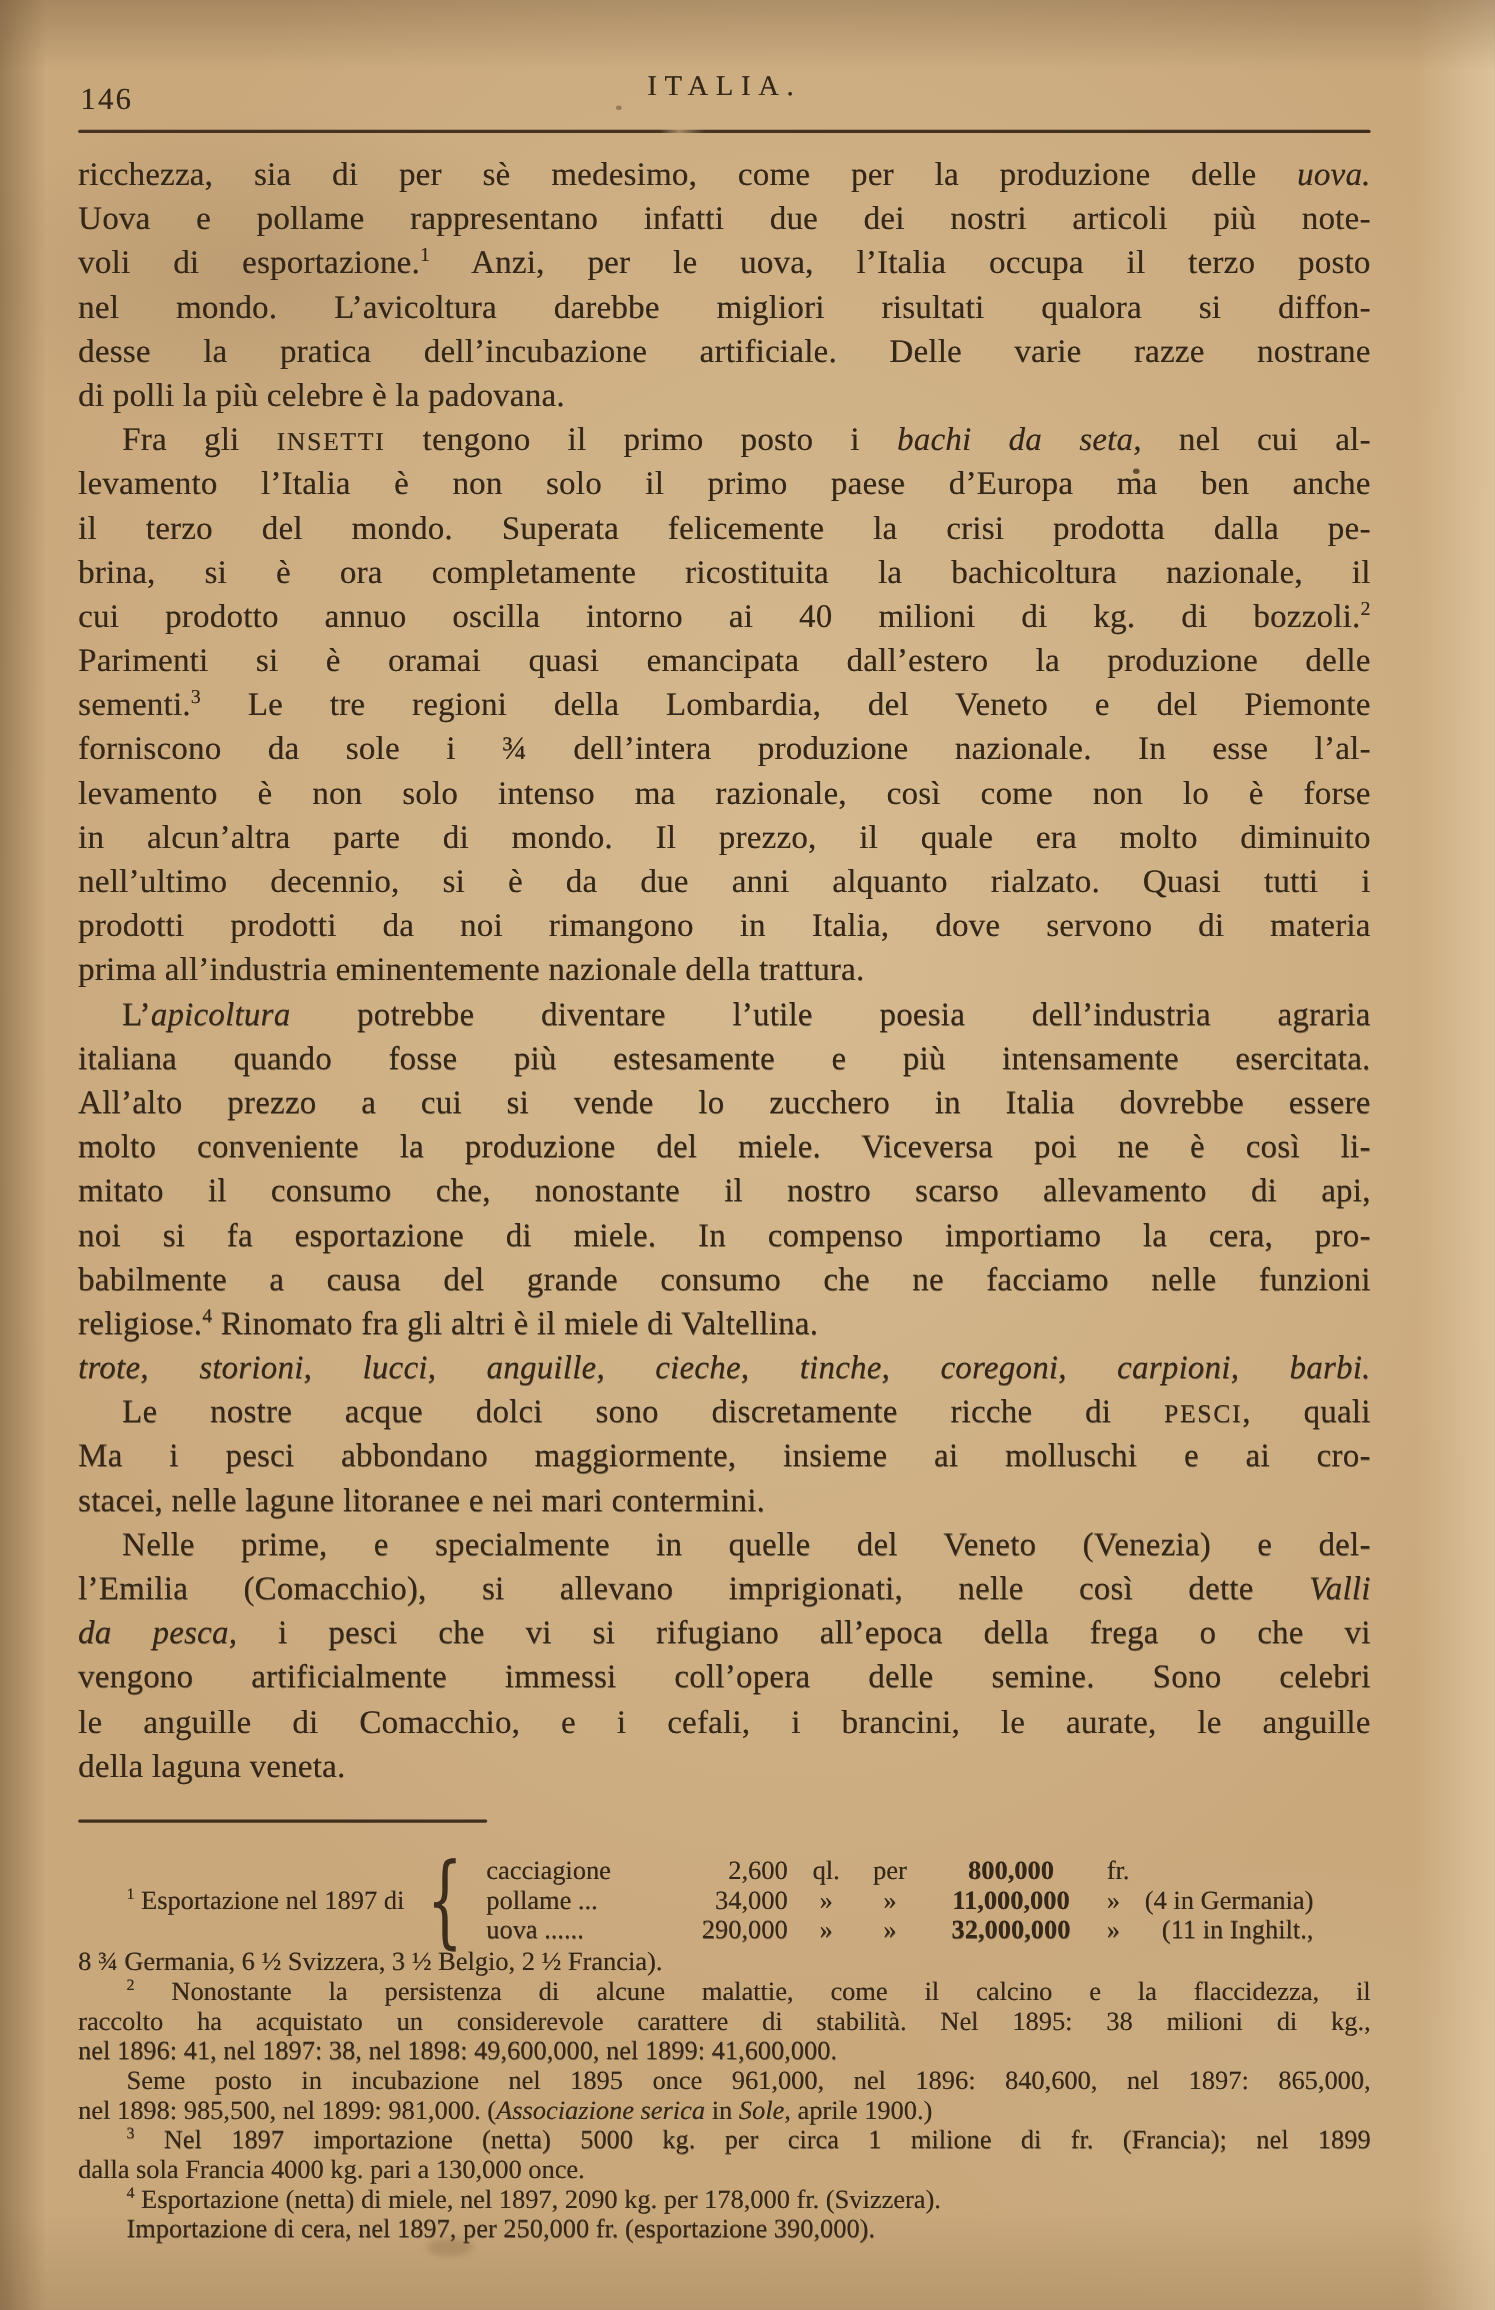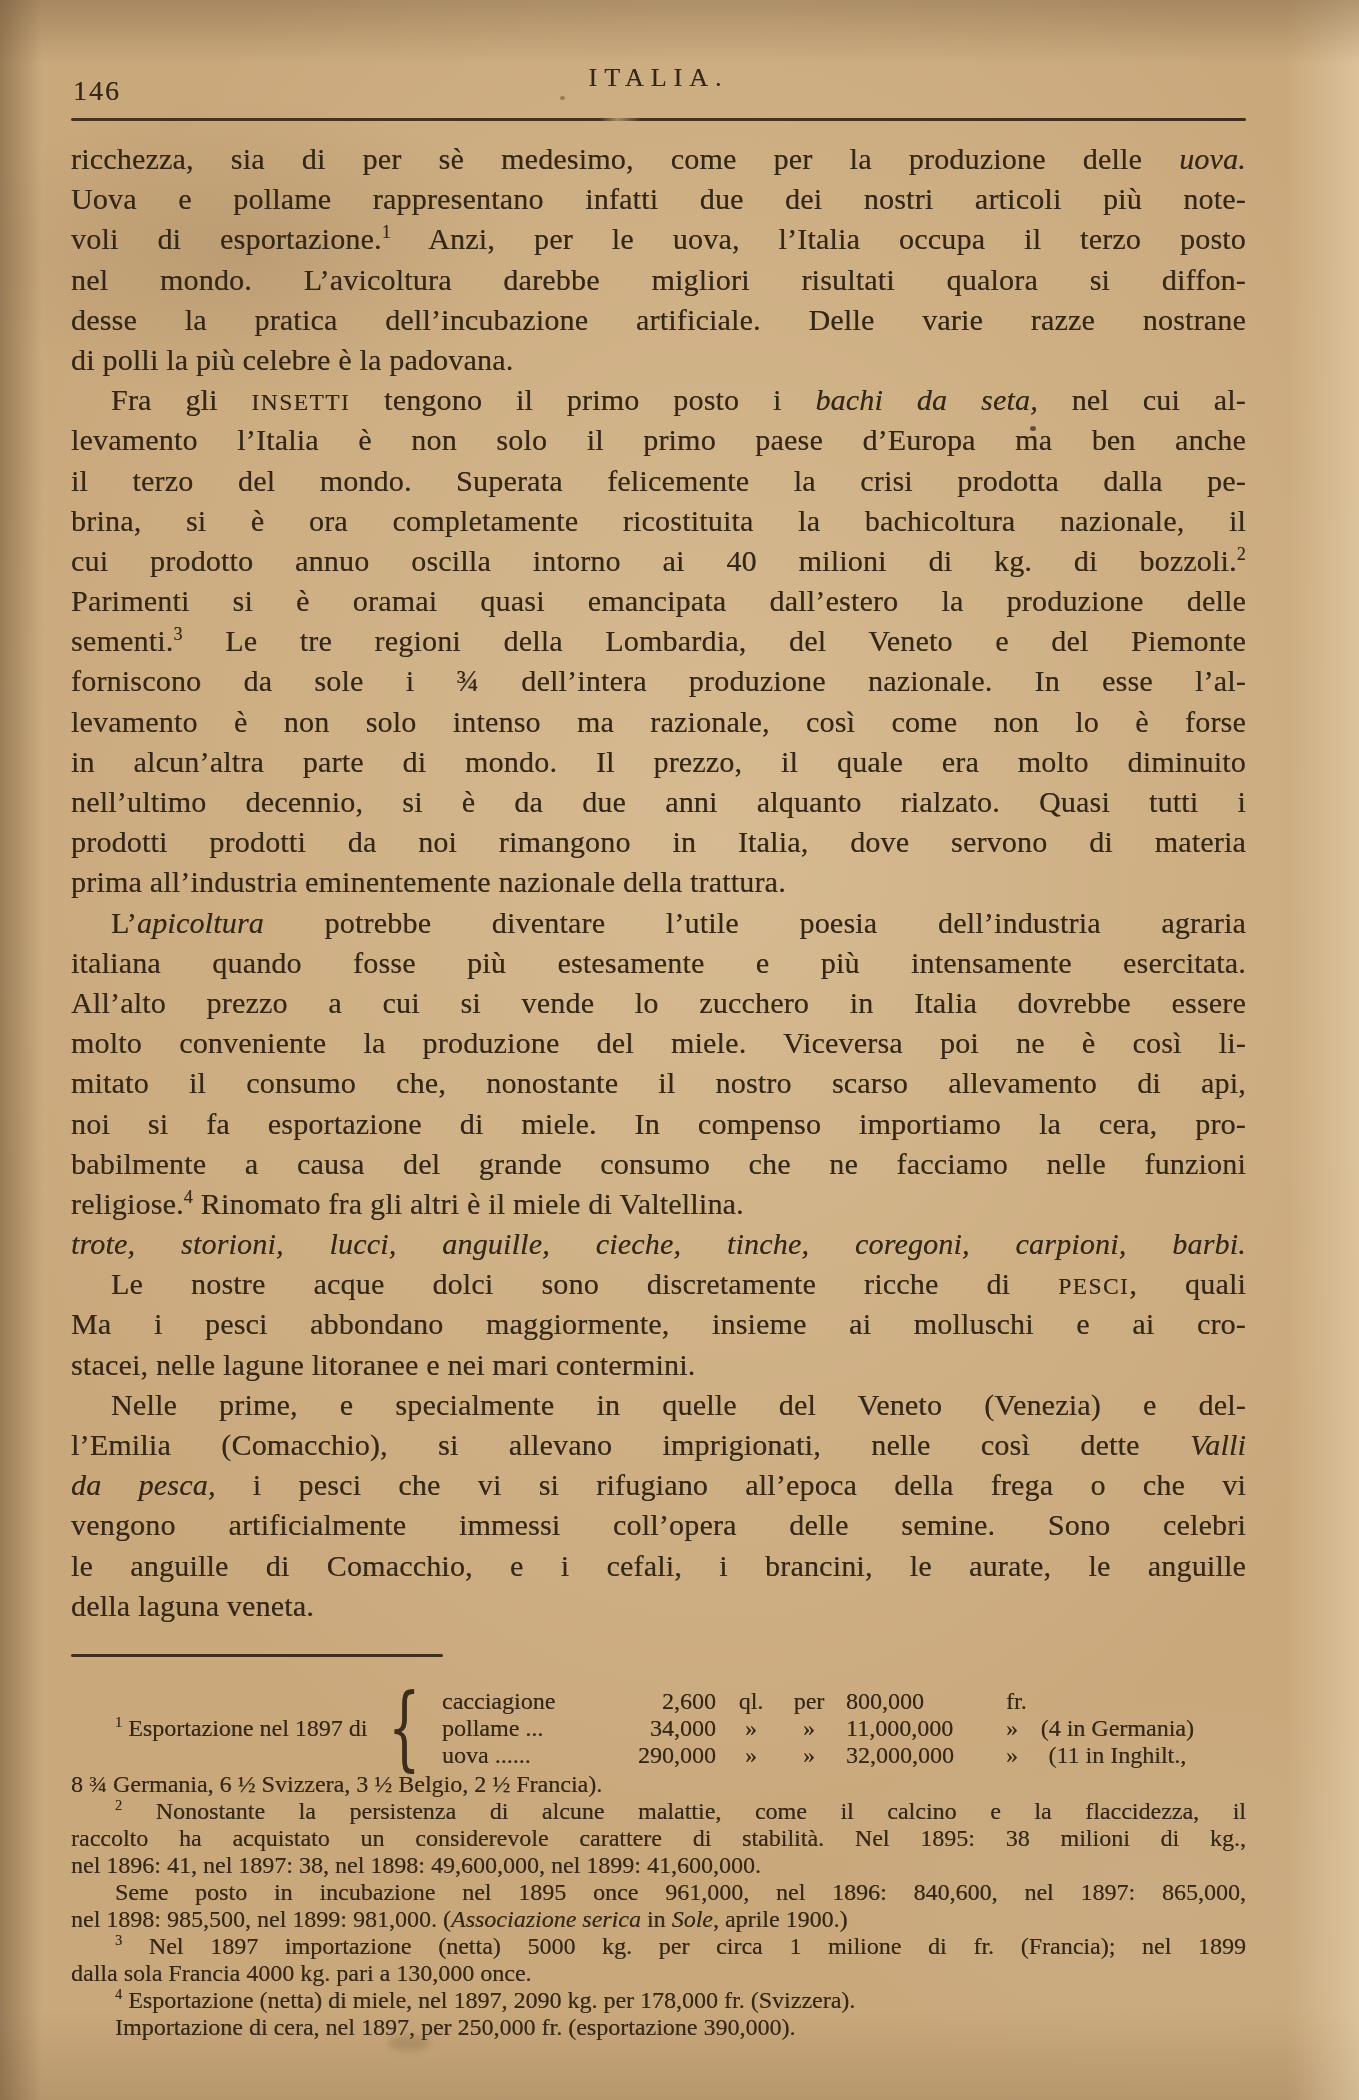--- a/index.html
+++ b/index.html
@@ -46,23 +46,23 @@
   .fn1 { position:absolute; top:1686px; left:71px; width:1175px; display:flex; align-items:center; font-size:24px; line-height:27px; }
   .fn1-label { margin-left:44px; white-space:nowrap;text-align:center; }
   .fn1-brace { font-family:"DejaVu Serif",serif; font-size:92px; line-height:84px; color:#3c2d1c;
                transform:scaleX(0.55); margin-left:8px; margin-right:-6px; font-weight:normal; }
   .fn1-table { border-collapse:collapse; }
   .fn1-table td { padding:0 0 0 14px; font-size:24px; line-height:27px; white-space:nowrap; }
   .fn1-table td.c0 { min-width:156px; }
   .fn1-table td.c1 { min-width:104px; text-align:right; }
   .fn1-table td.c2 { min-width:42px; text-align:center; }
   .fn1-table td.c3 { min-width:46px; text-align:center; }
-  .fn1-table td.c4 { min-width:146px; text-align:left; }
+  .fn1-table td.c4 { min-width:146px; text-align:center;font-weight:bold; }
   .fn1-table td.c5 { text-align:left; }
-  .fn1-table td.c6 { text-align:center; }
+  .fn1-table td.c6 { text-align:right; }
   .fnlines { position:absolute; top:1771px; left:71px; width:1175px; font-size:24px; line-height:27px; }
   .fnlines .tl { height:27px; }
   .fnlines .tl.ind { text-indent:44px; }
 
   
   .speck { position:absolute; background:rgba(62,44,26,0.75); border-radius:50%; }
   .speck.s1 { left:1030px; top:426px; width:6px; height:5px; }
   .speck.s2 { left:388px; top:2035px; width:42px; height:16px; background:rgba(122,92,56,0.28); filter:blur(3px); }
   .speck.s3 { left:560px; top:96px; width:5px; height:4px; background:rgba(80,60,38,0.45); }
 </style>

